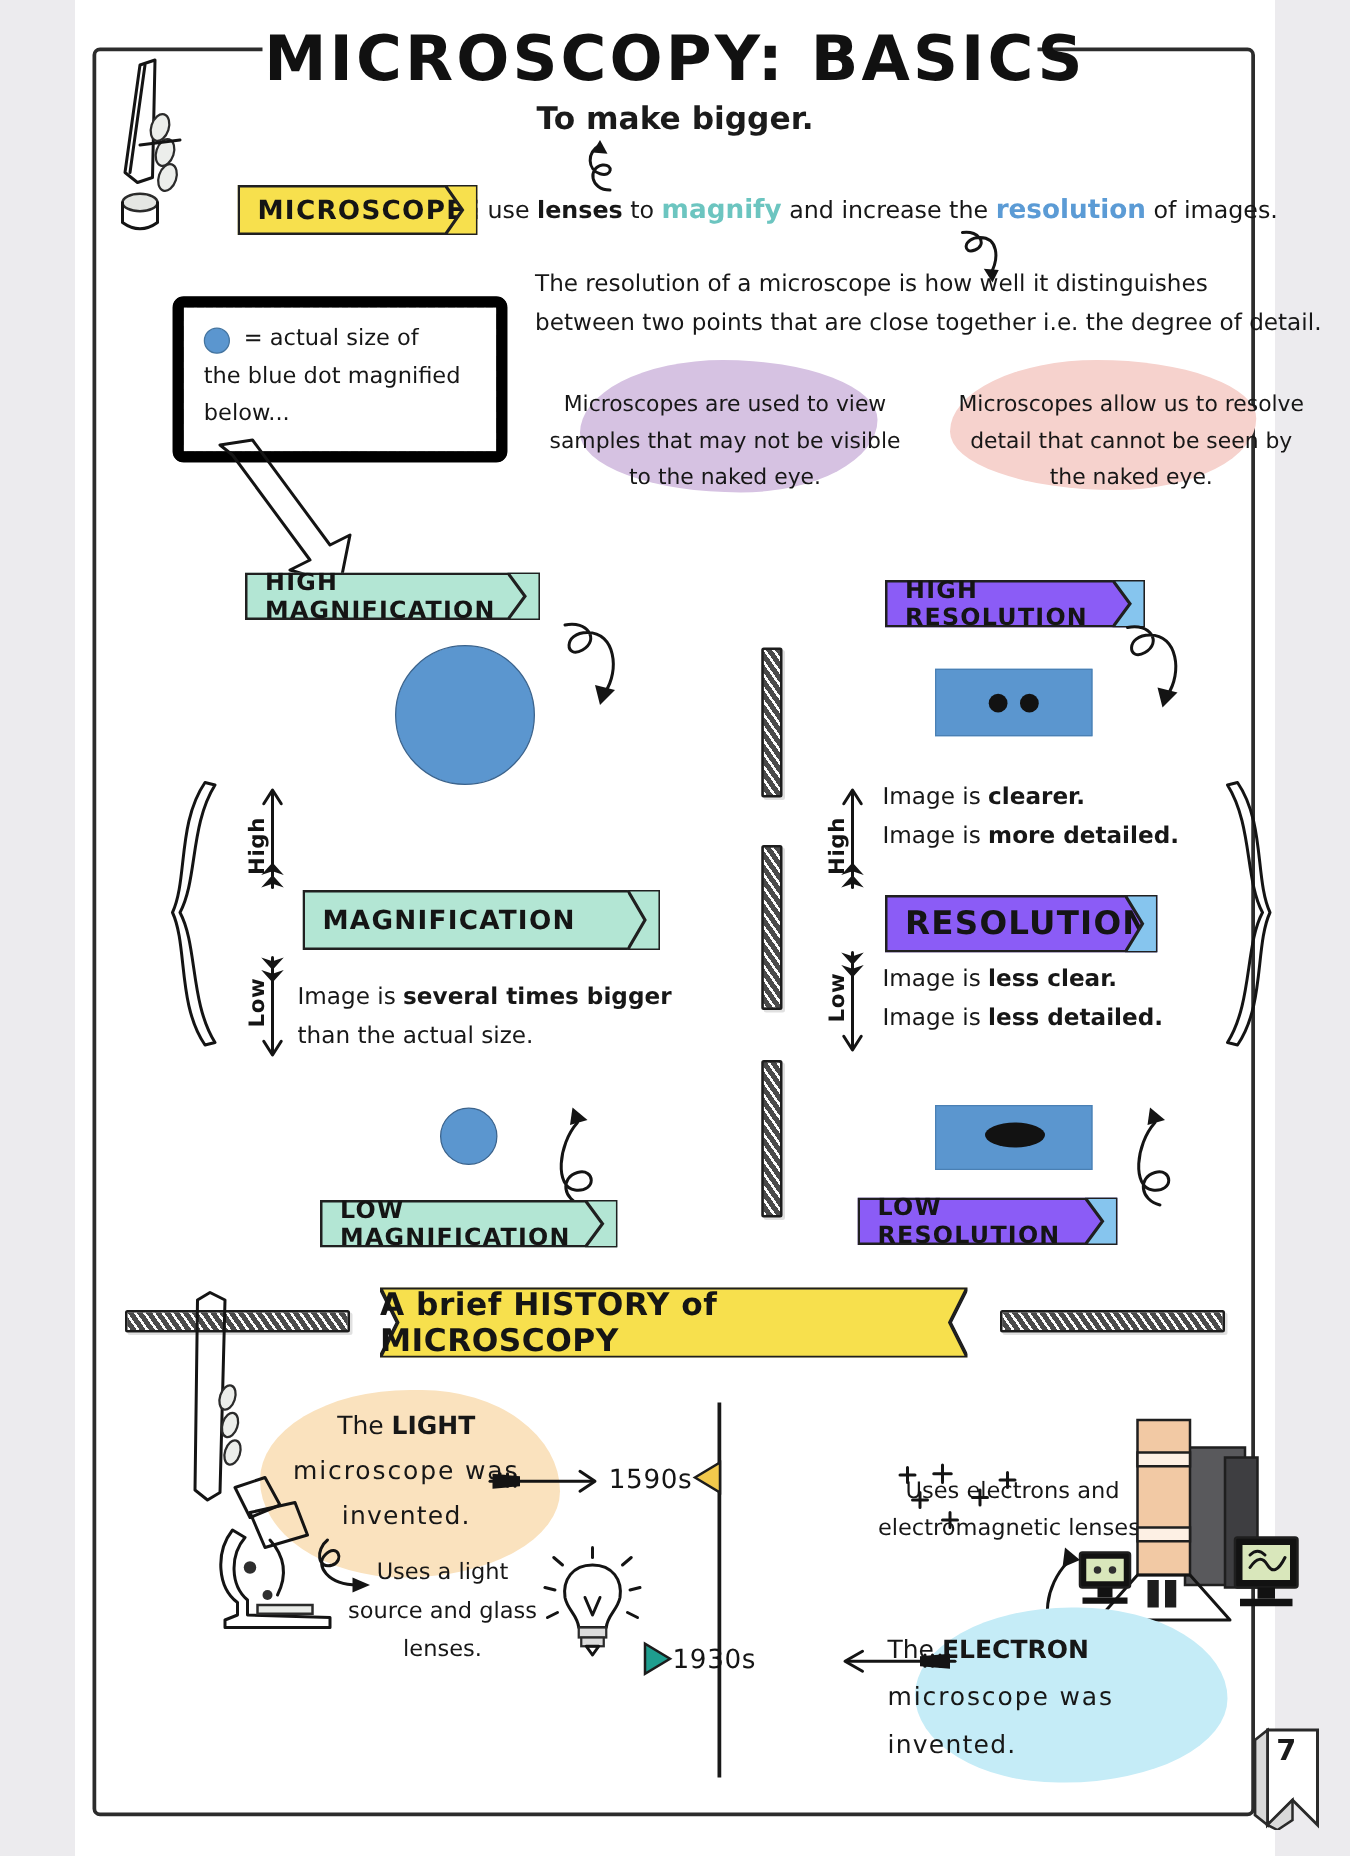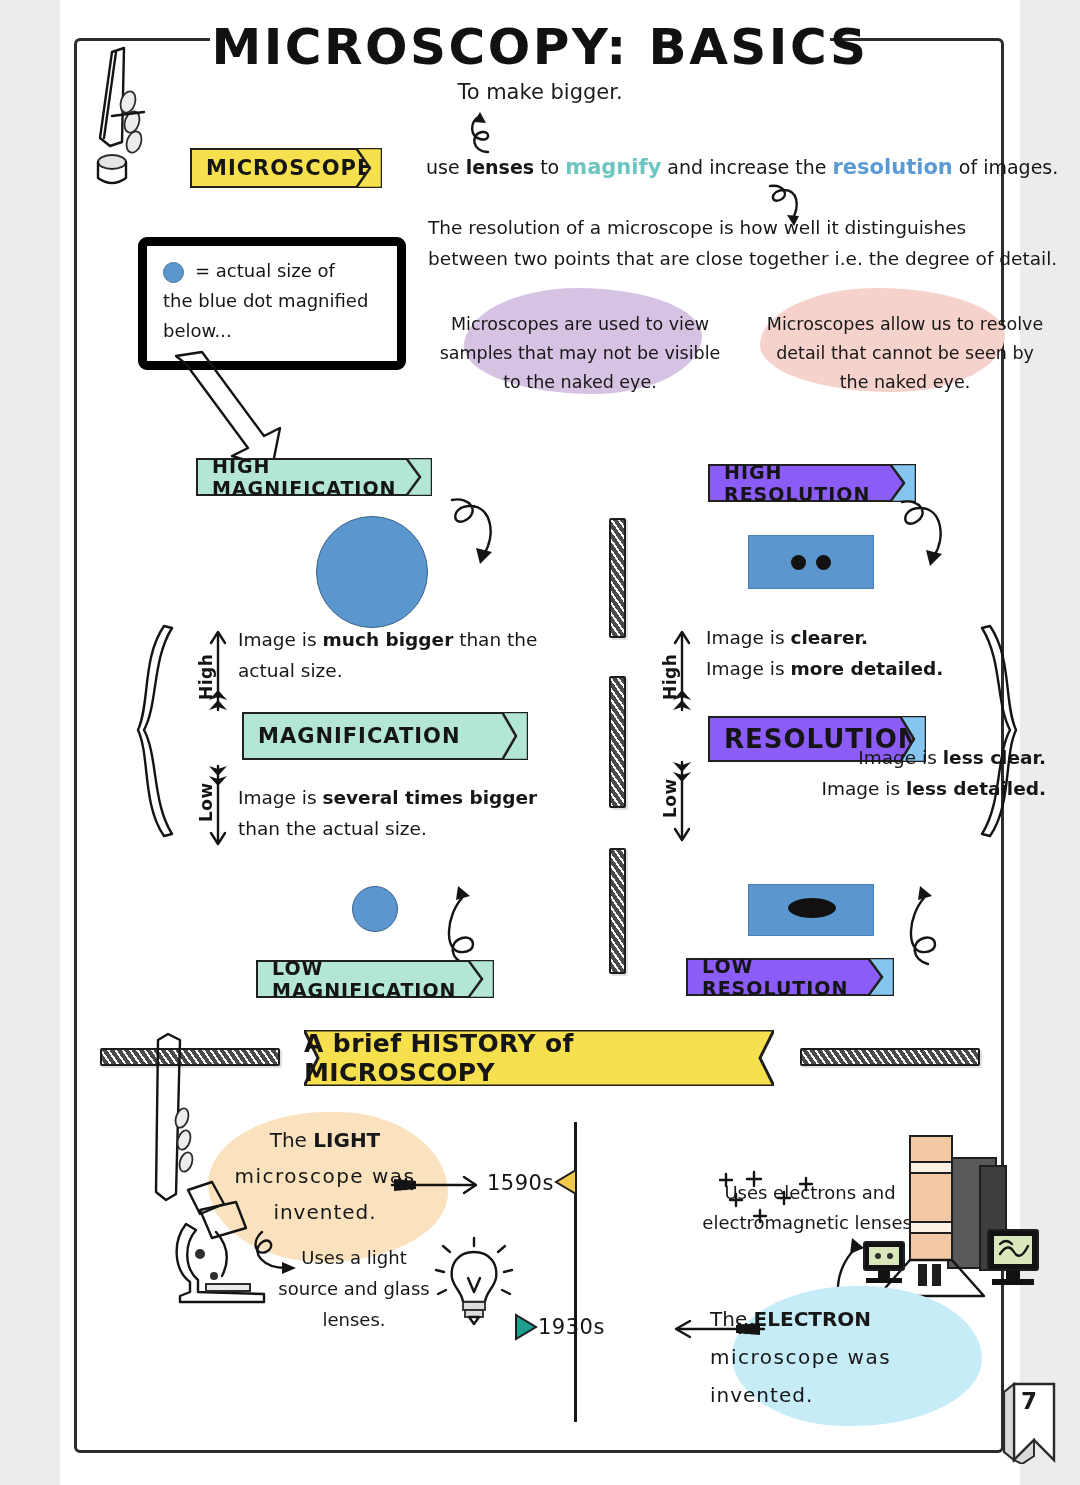--- a/index.html
+++ b/index.html
@@ -32,21 +32,21 @@
 
   
   #title {
     position: absolute; left: 0; top: 18px; width: 960px;
     text-align: center;
     font-size: 50px; font-weight: 700; letter-spacing: 2.5px;
     color: #111; font-family: "DejaVu Sans", sans-serif;
   }
   #subtitle-tomake {
     position: absolute; left: 0; top: 80px; width: 960px;
-    text-align: center; font-size: 21px; color: #1b1b1b;
+    text-align: center; font-size: 25px; color: #1b1b1b; font-weight: bold;
   }
 
   
   .ribbon {
     position: absolute;
     border: 2.5px solid #202020;
     display: flex; align-items: center;
     padding-left: 14px;
     font-weight: 700; letter-spacing: 1px;
     color: #151515;
@@ -165,21 +165,21 @@
 
   <div class="ribbon rib-yellow" style="left:130px;top:148px;width:192px;height:40px;font-size:21px;">
     <span>MICROSCOPES</span>
     <span class="notch">
       <svg viewBox="0 0 26 40" preserveAspectRatio="none">
         <polygon points="0,0 26,0 26,40 0,40 14,20" fill="#f7e04d" stroke="#202020" stroke-width="2.5"></polygon>
       </svg>
     </span>
   </div>
 
-  <div class="bodytext" style="left:330px;top:152px;width:650px;font-size:19px;line-height:30px;margin-left:36px;">
+  <div class="bodytext" style="left:330px;top:152px;width:650px;font-size:19px;line-height:30px;">
     <span>use </span><b>lenses</b><span> to </span><b style="color:#6cc5c0;font-size:21px;">magnify</b><span> and increase the </span><b style="color:#5b9bd5;font-size:21px;">resolution</b><span> of images.</span>
   </div>
 
   <svg class="ink" style="left:700px;top:182px;width:54px;height:46px" viewBox="0 0 54 46">
     <path d="M10 4 C24 2, 30 14, 20 18 C10 22, 10 8, 24 8 C38 8, 40 24, 32 38"></path>
     <polygon class="fillblack" points="34,44 27,33 39,34"></polygon>
   </svg>
 
   <div class="bodytext" style="left:368px;top:212px;width:640px;font-size:18.5px;">The  resolution  of  a  microscope  is  how  well  it  distinguishes</div>
   <div class="bodytext" style="left:368px;top:243px;width:640px;font-size:18.5px;">between two points that are close together i.e. the degree of detail.</div>
@@ -242,24 +242,20 @@
     <path class="fillblack" d="M12 72 l-9 10 l9 -3 l9 3 z"></path>
   </svg>
 
   <svg class="ink" style="left:146px;top:762px;width:24px;height:86px" viewBox="0 0 24 86">
     <line x1="12" y1="4" x2="12" y2="80"></line>
     <polyline points="5,71 12,82 19,71"></polyline>
     <path class="fillblack" d="M12 24 l-9 -10 l9 3 l9 -3 z"></path>
     <path class="fillblack" d="M12 14 l-9 -10 l9 3 l9 -3 z"></path>
   </svg>
 
-  <div class="bodytext" style="left:178px;top:624px;width:350px;">
-    <div><span>Image is </span><b>much bigger</b><span> than the</span></div>
-    <div>actual size.</div>
-  </div>
 
   <div class="ribbon rib-mint" style="left:182px;top:712px;width:286px;height:48px;font-size:21px;text-align:right;">
     <span>MAGNIFICATION</span>
     <span class="notch">
       <svg viewBox="0 0 26 48" preserveAspectRatio="none">
         <polygon points="0,0 26,0 26,48 0,48 14,24" fill="#b3e6d4" stroke="#202020" stroke-width="2.5"></polygon>
       </svg>
     </span>
   </div>
 
@@ -333,21 +329,21 @@
 
   <div class="ribbon rib-blue" style="left:648px;top:716px;width:218px;height:46px;font-size:26px;">
     <span>RESOLUTION</span>
     <span class="notch">
       <svg viewBox="0 0 26 46" preserveAspectRatio="none">
         <polygon points="0,0 26,0 26,46 0,46 14,23" fill="#86c5ee" stroke="#202020" stroke-width="2.5"></polygon>
       </svg>
     </span>
   </div>
 
-  <div class="bodytext" style="left:646px;top:742px;width:340px;text-align:right;">
+  <div class="bodytext" style="left:646px;top:768px;width:340px;">
     <div><span>Image is </span><b>less clear.</b></div>
     <div><span>Image is </span><b>less detailed.</b></div>
   </div>
 
   <div class="bluerect" style="left:688px;top:884px;width:126px;height:52px;"></div>
   <div class="smudge" style="left:728px;top:898px;width:48px;height:20px;"></div>
 
   <svg class="ink" style="left:838px;top:880px;width:64px;height:86px" viewBox="0 0 64 86">
     <path d="M30 84 C14 80, 12 62, 26 58 C40 54, 42 74, 24 72 C8 70, 10 36, 26 18"></path>
     <polygon class="fillblack" points="22,6 34,16 20,20"></polygon>

